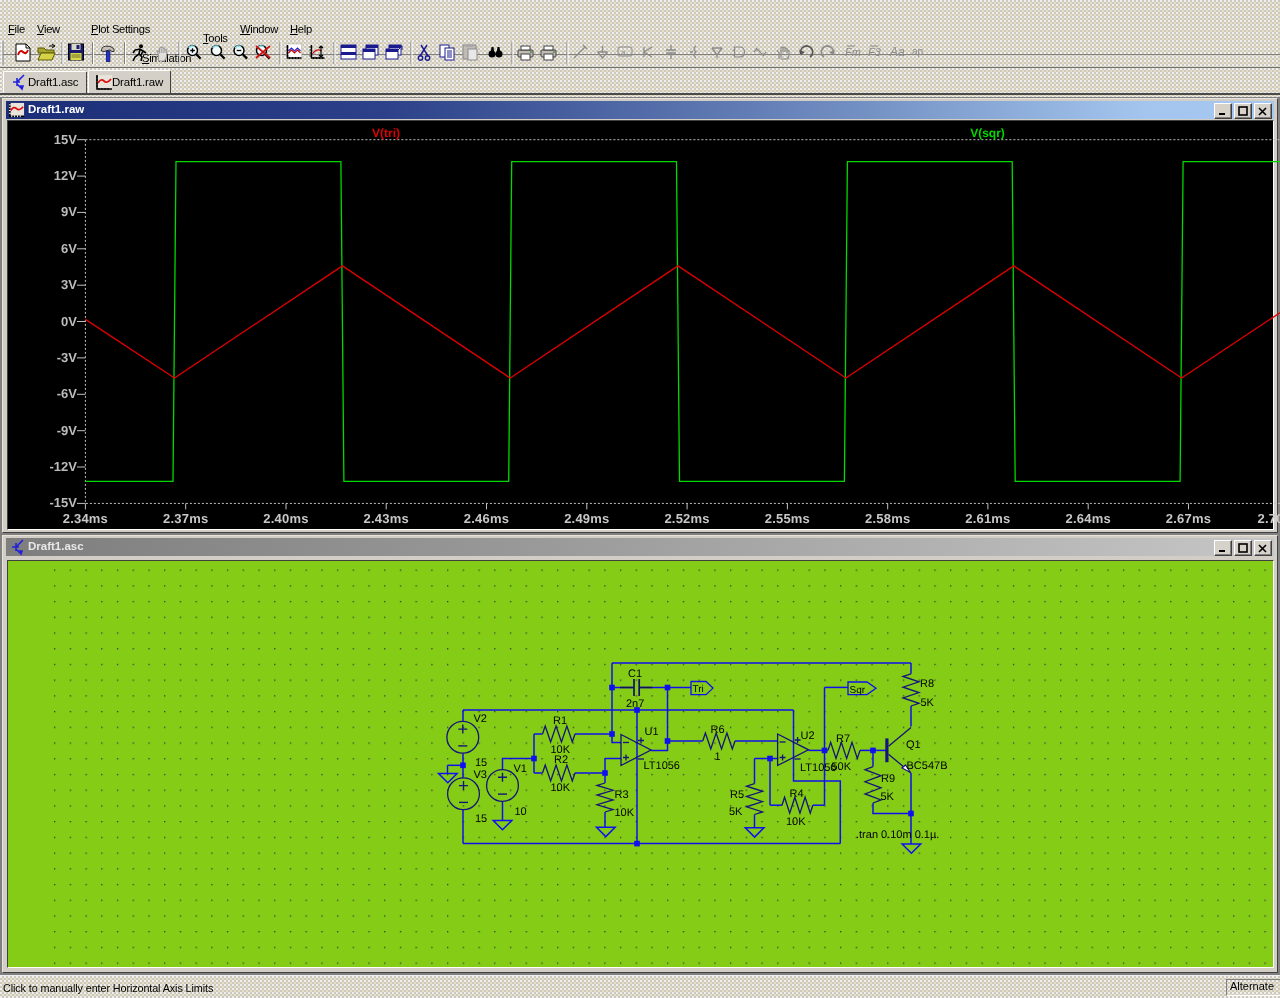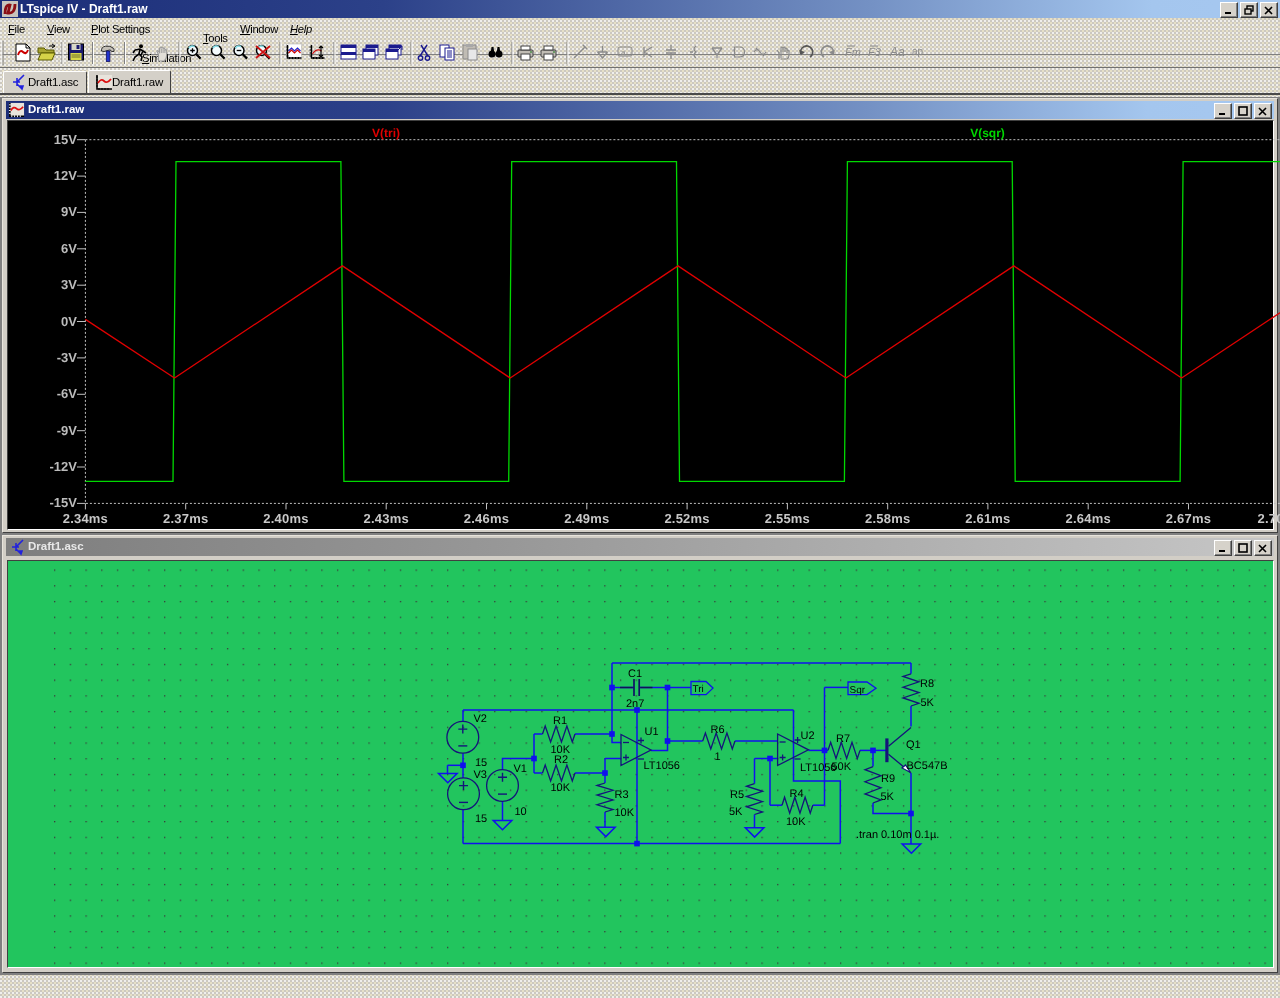--- a/index.html
+++ b/index.html
@@ -38,54 +38,29 @@
 #statusbar .msg{position:absolute;left:3px;top:6px;font-size:10.8px;letter-spacing:-0.1px;color:#000;}
 #altpanel{position:absolute;left:1226px;top:3px;width:50px;height:15px;
  border:1px solid #808080;border-right-color:#fff;border-bottom-color:#fff;
  font-size:11px;color:#000;padding-left:3px;}
 svg{display:block;}
 </style>
 </head>
 <body>
 <div id="app" class="dg">
 
-  <div id="titlebar">
-    <svg id="appicon" viewBox="0 0 16 16">
-      <rect x="0" y="0" width="16" height="16" fill="#c8c4bc"></rect>
-      <path d="M3 13 Q3 3 8 4 L6 12 Q13 13 13 3" stroke="#8b0e14" stroke-width="2.8" fill="none"></path>
-    </svg>
-    <span class="txt">LTspice IV - Draft1.raw</span>
-    <div class="wbtns" style="right:2px;">
-      <div class="wbtn">
-          <svg width="10" height="9">
-            <rect x="1" y="6" width="6" height="2" fill="#000"></rect>
-          </svg>
-        </div>
-      <div class="wbtn">
-          <svg width="10" height="10">
-            <rect x="3" y="1" width="6" height="5" fill="none" stroke="#000" stroke-width="1.4"></rect>
-            <rect x="1" y="4" width="6" height="5" fill="#d6d2ca" stroke="#000" stroke-width="1.4"></rect>
-          </svg>
-        </div>
-      <div class="wbtn">
-          <svg width="10" height="9">
-            <path d="M1 1 L8 8 M8 1 L1 8" stroke="#000" stroke-width="1.6"></path>
-          </svg>
-        </div>
-    </div>
-  </div>
 
   <div id="menubar">
     <span style="left:6px;"><u>F</u>ile</span>
-    <span style="left:35px;padding-left:10px;"><u>V</u>iew</span>
+    <span style="left:35px;"><u>V</u>iew</span>
     <span style="left:68px;margin-left:21px;"><u>P</u>lot Settings</span>
     <span style="left:140px;margin-top:29px;"><u>S</u>imulation</span>
     <span style="left:201px;margin-top:9px;"><u>T</u>ools</span>
     <span style="left:238px;"><u>W</u>indow</span>
-    <span style="left:288px;font-style:italic;"><u>H</u>elp</span>
+    <span style="left:288px;"><u>H</u>elp</span>
   </div>
 
   <div id="toolbar">
       <svg width="1280" height="30" viewBox="0 0 1280 30">
 <line x1="2" y1="3" x2="2" y2="27" stroke="#ffffff"></line>
 <line x1="3" y1="3" x2="3" y2="27" stroke="#808080"></line>
 <g transform="translate(15,6)">
           <path d="M1 0 h10 l4 4 v13 h-14 z" fill="#fff" stroke="#000"></path>
           <path d="M11 0 v4 h4" fill="none" stroke="#000"></path>
           <path d="M3 11 Q5 5 8 8 Q11 11 13 6" stroke="#cc0000" stroke-width="2" fill="none"></path>
@@ -400,21 +375,21 @@
                 <rect x="1" y="1" width="8" height="8" fill="none" stroke="#000" stroke-width="1.6"></rect>
               </svg>
             </div>
           <div class="wbtn">
               <svg width="10" height="9">
                 <path d="M1 1 L8 8 M8 1 L1 8" stroke="#000" stroke-width="1.6"></path>
               </svg>
             </div>
         </div>
       </div>
-      <div class="wclient" style="background:#22c55e;top:24px;">
+      <div class="wclient" style="background:#84cc16;top:24px;">
 
         <svg id="schem" width="1264" height="406" viewBox="0 0 1264 406" text-rendering="geometricPrecision">
 <defs>
               <pattern id="gd" x="5" y="8.5" width="15.72" height="15.72" patternUnits="userSpaceOnUse">
 <rect x="0" y="0" width="1.3" height="1.3" fill="#3a3a3a"></rect>
               </pattern>
             </defs>
 <rect x="0" y="0" width="1264" height="406" fill="url(#gd)"></rect>
 <g transform="translate(-8,-561)">
 <polyline points="571,663 870,663" fill="none" stroke="#1010ee" stroke-width="1.5"></polyline>
@@ -552,14 +527,18 @@
 <text x="815" y="838" font-size="11" fill="#000000" text-anchor="start">.tran 0.10m 0.1µ.</text>
 <text x="651.5" y="692" font-size="10" fill="#000000" text-anchor="start">Tri</text>
 <text x="808.5" y="692.5" font-size="10" fill="#000000" text-anchor="start">Sqr</text>
 </g>
 
 </svg>
       </div>
     </div>
   </div>
 
+  <div id="statusbar" class="dg">
+    <span class="msg">Click to manually enter Horizontal Axis Limits</span>
+    <div id="altpanel">Alternate</div>
+  </div>
 
 </div>
 
 </body></html>

